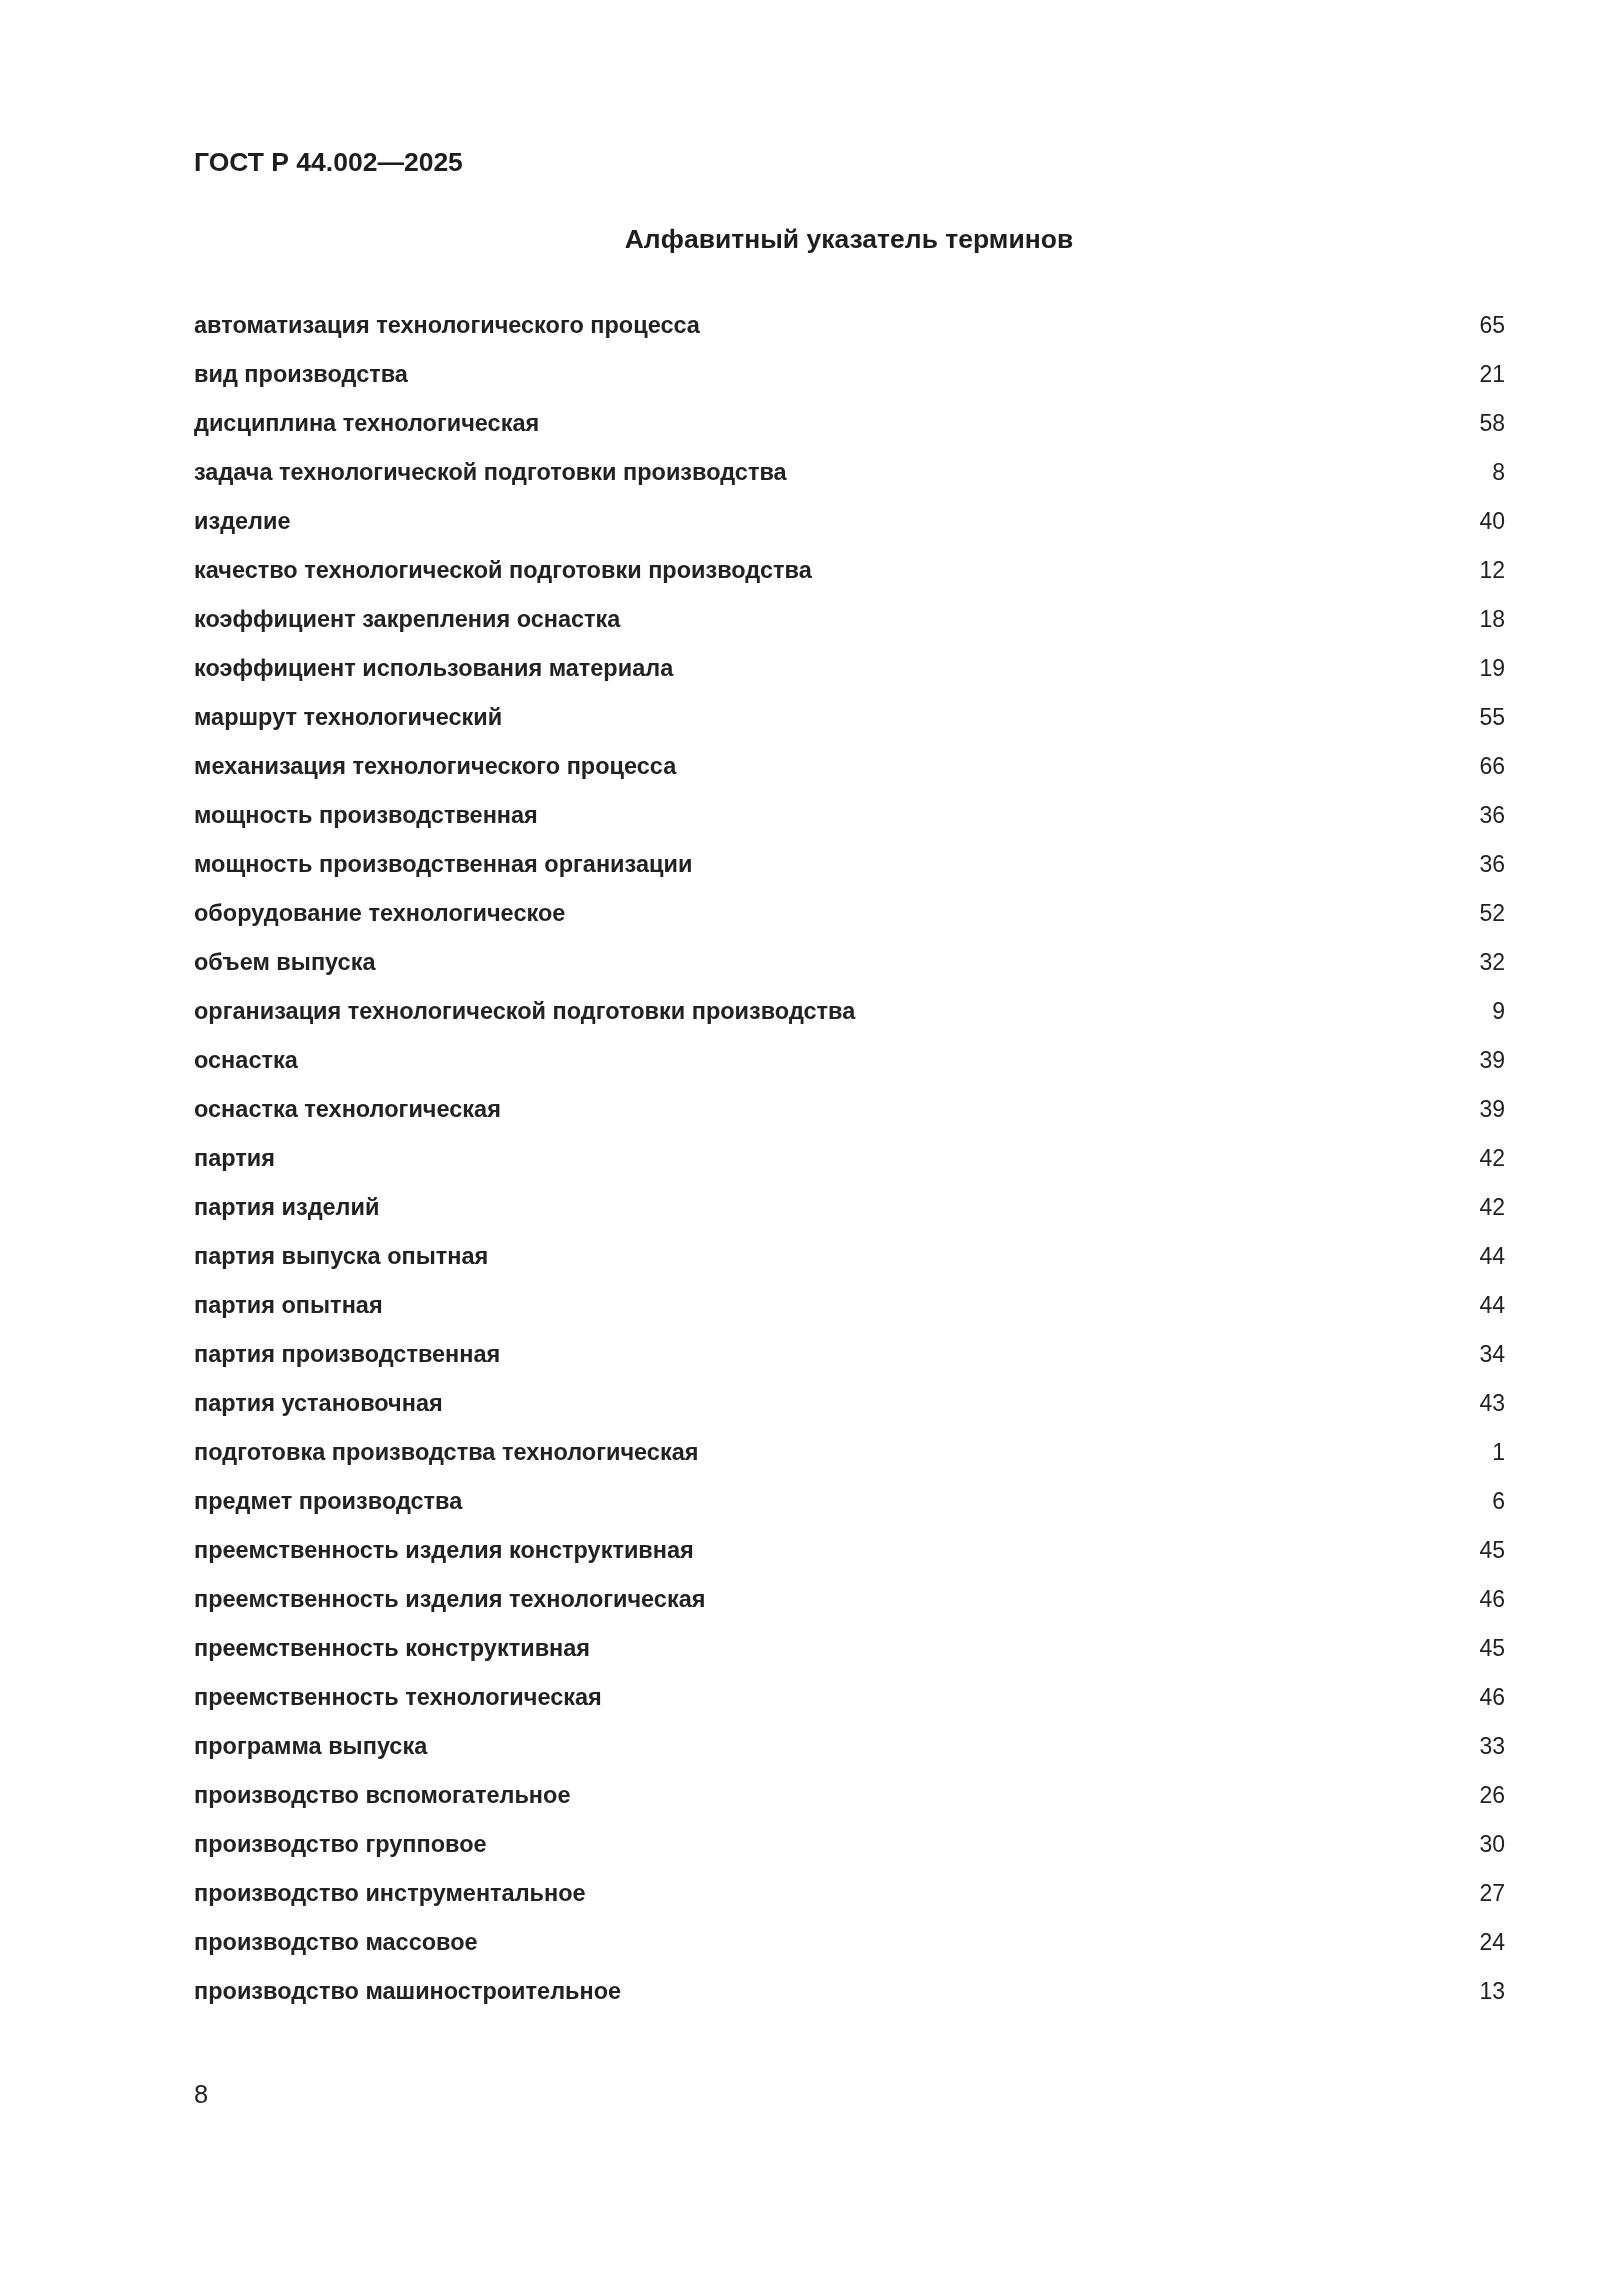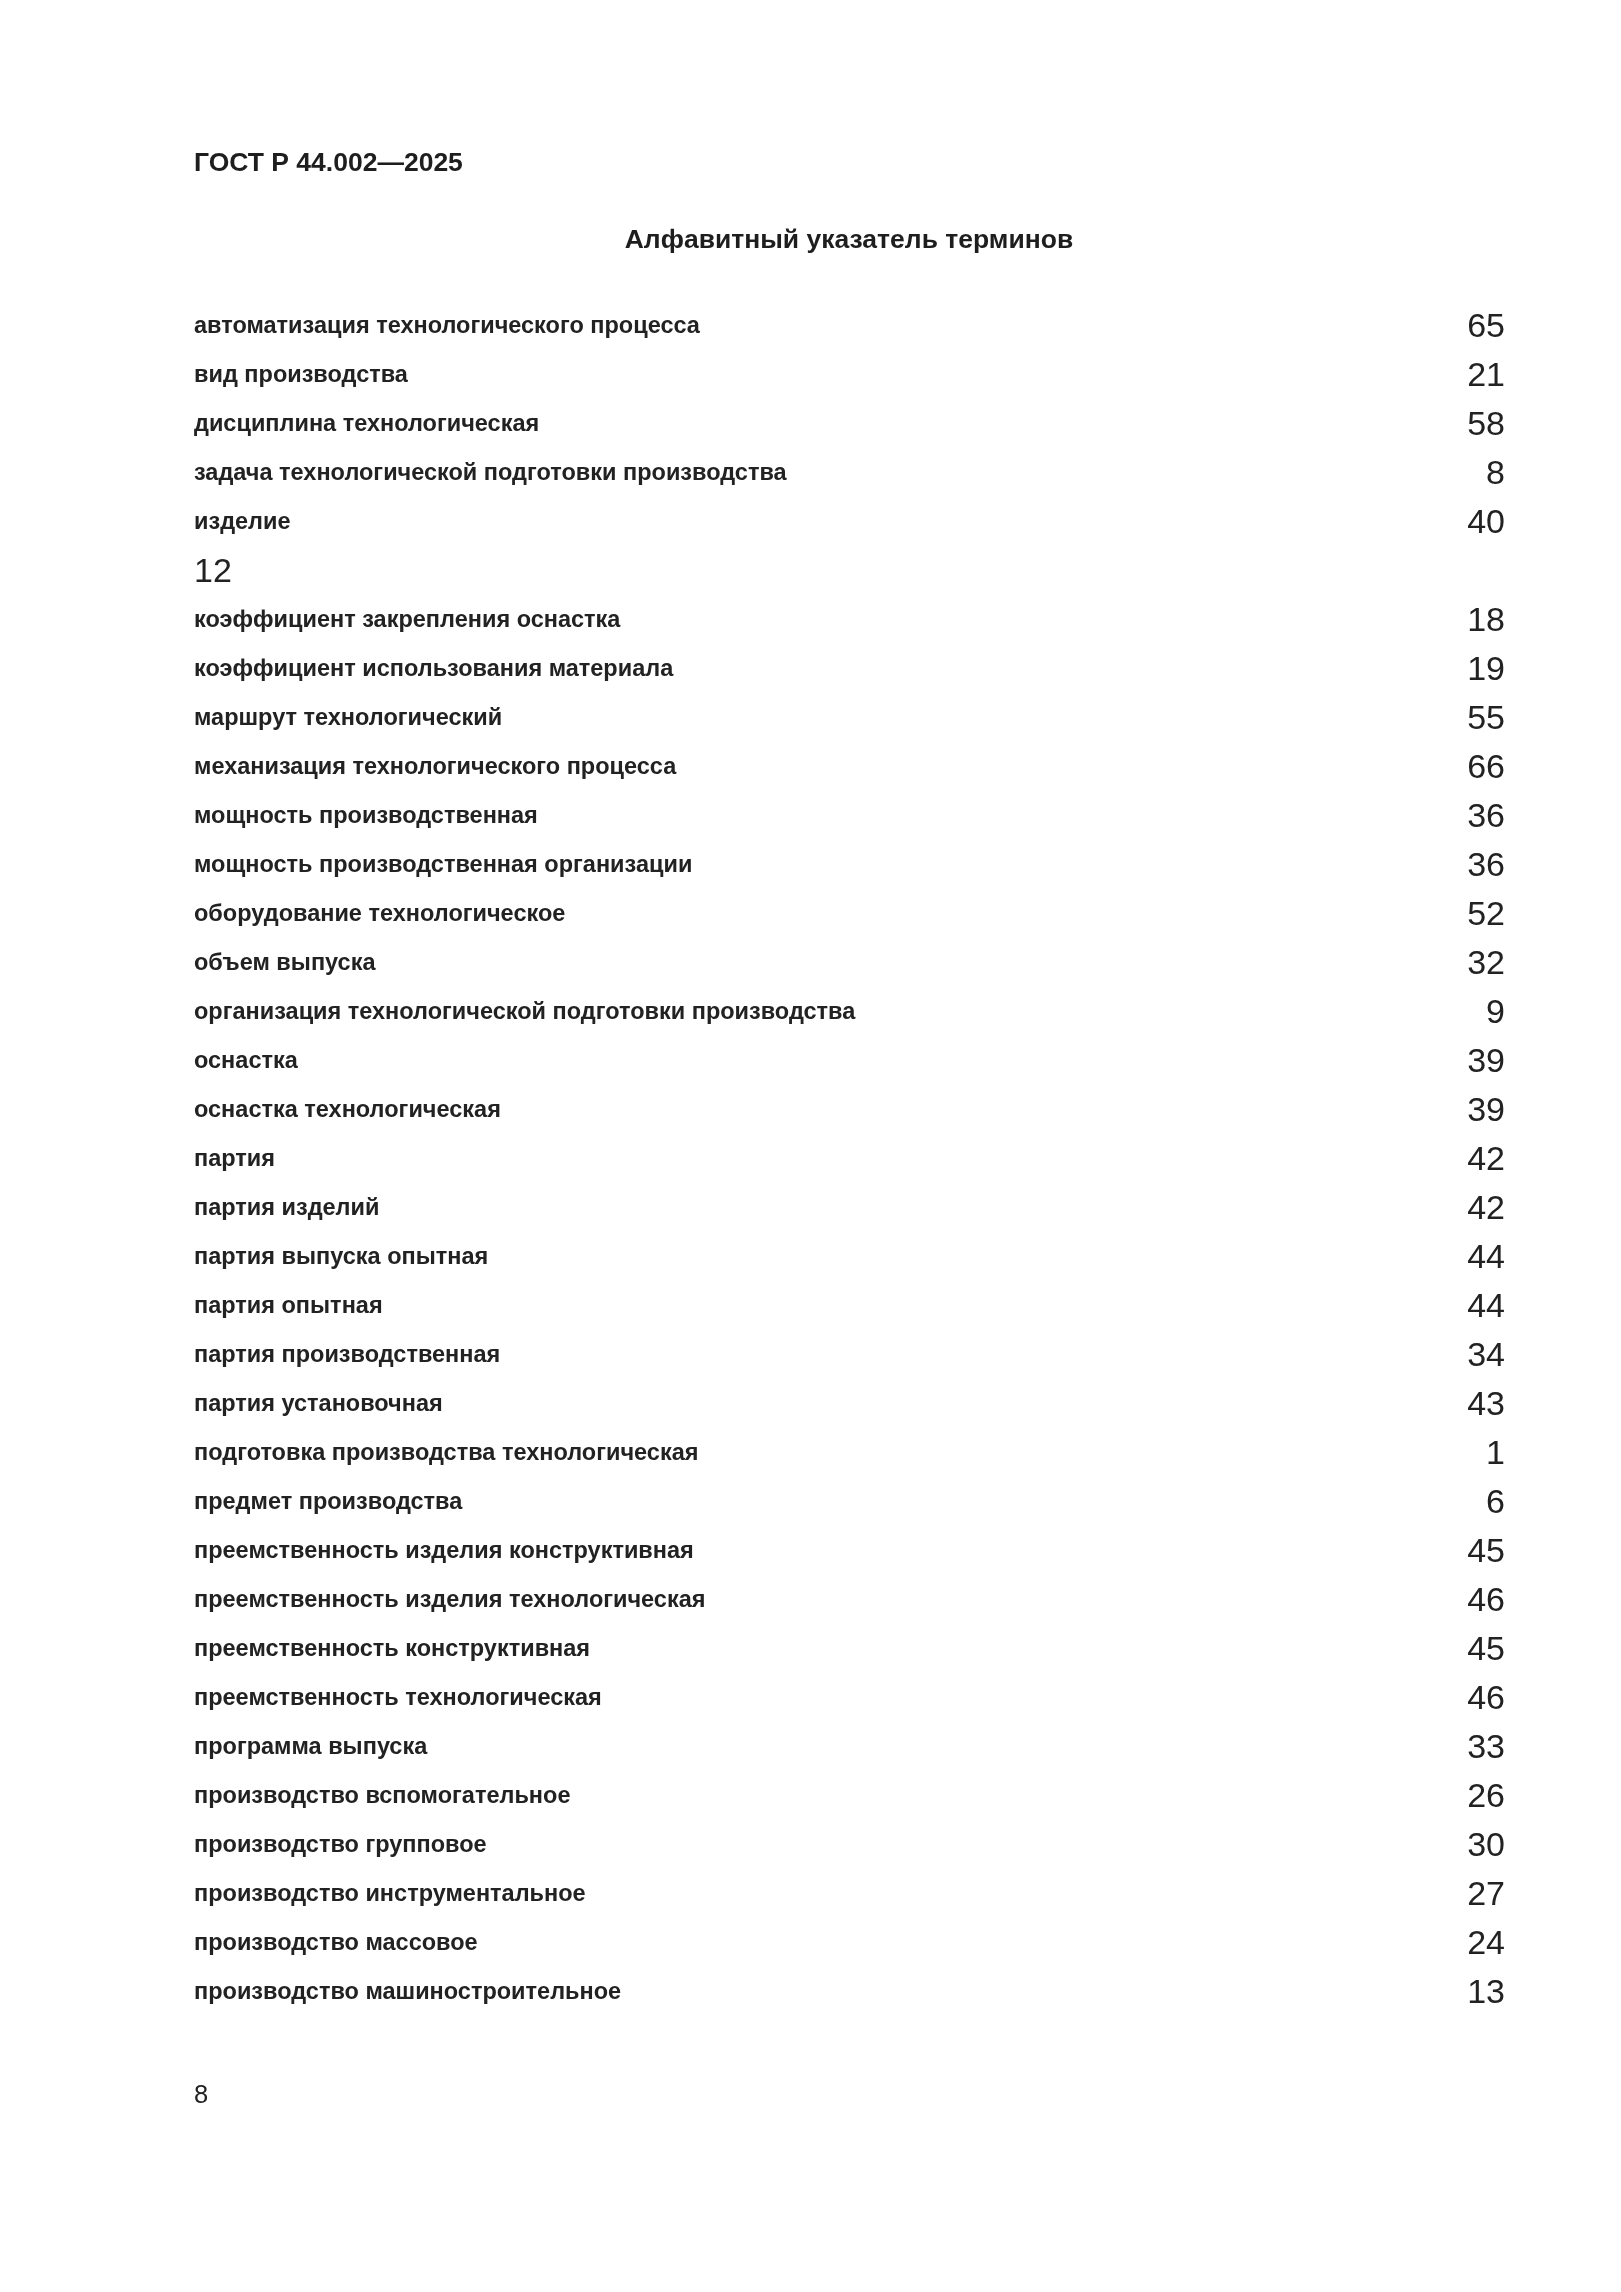--- a/index.html
+++ b/index.html
@@ -59,21 +59,21 @@
       height: 49px;
       line-height: 31px;
     }
     .term {
       font-size: 23.5px;
       font-weight: bold;
       white-space: nowrap;
       color: #222222;
     }
     .ref {
-      font-size: 34px;
+      font-size: 23px;
       font-weight: normal;
       white-space: nowrap;
       text-align: right;
       color: #222222;
     }
     .page-number {
       position: absolute;
       left: 194px;
       top: 2079px;
       font-size: 25.5px;
@@ -103,20 +103,21 @@
       </li>
     <li class="index-row">
         <span class="term">задача технологической подготовки производства</span>
         <span class="ref">8</span>
       </li>
     <li class="index-row">
         <span class="term">изделие</span>
         <span class="ref">40</span>
       </li>
     <li class="index-row">
+        <span class="term">качество технологической подготовки производства</span>
         <span class="ref">12</span>
       </li>
     <li class="index-row">
         <span class="term">коэффициент закрепления оснастка</span>
         <span class="ref">18</span>
       </li>
     <li class="index-row">
         <span class="term">коэффициент использования материала</span>
         <span class="ref">19</span>
       </li>

